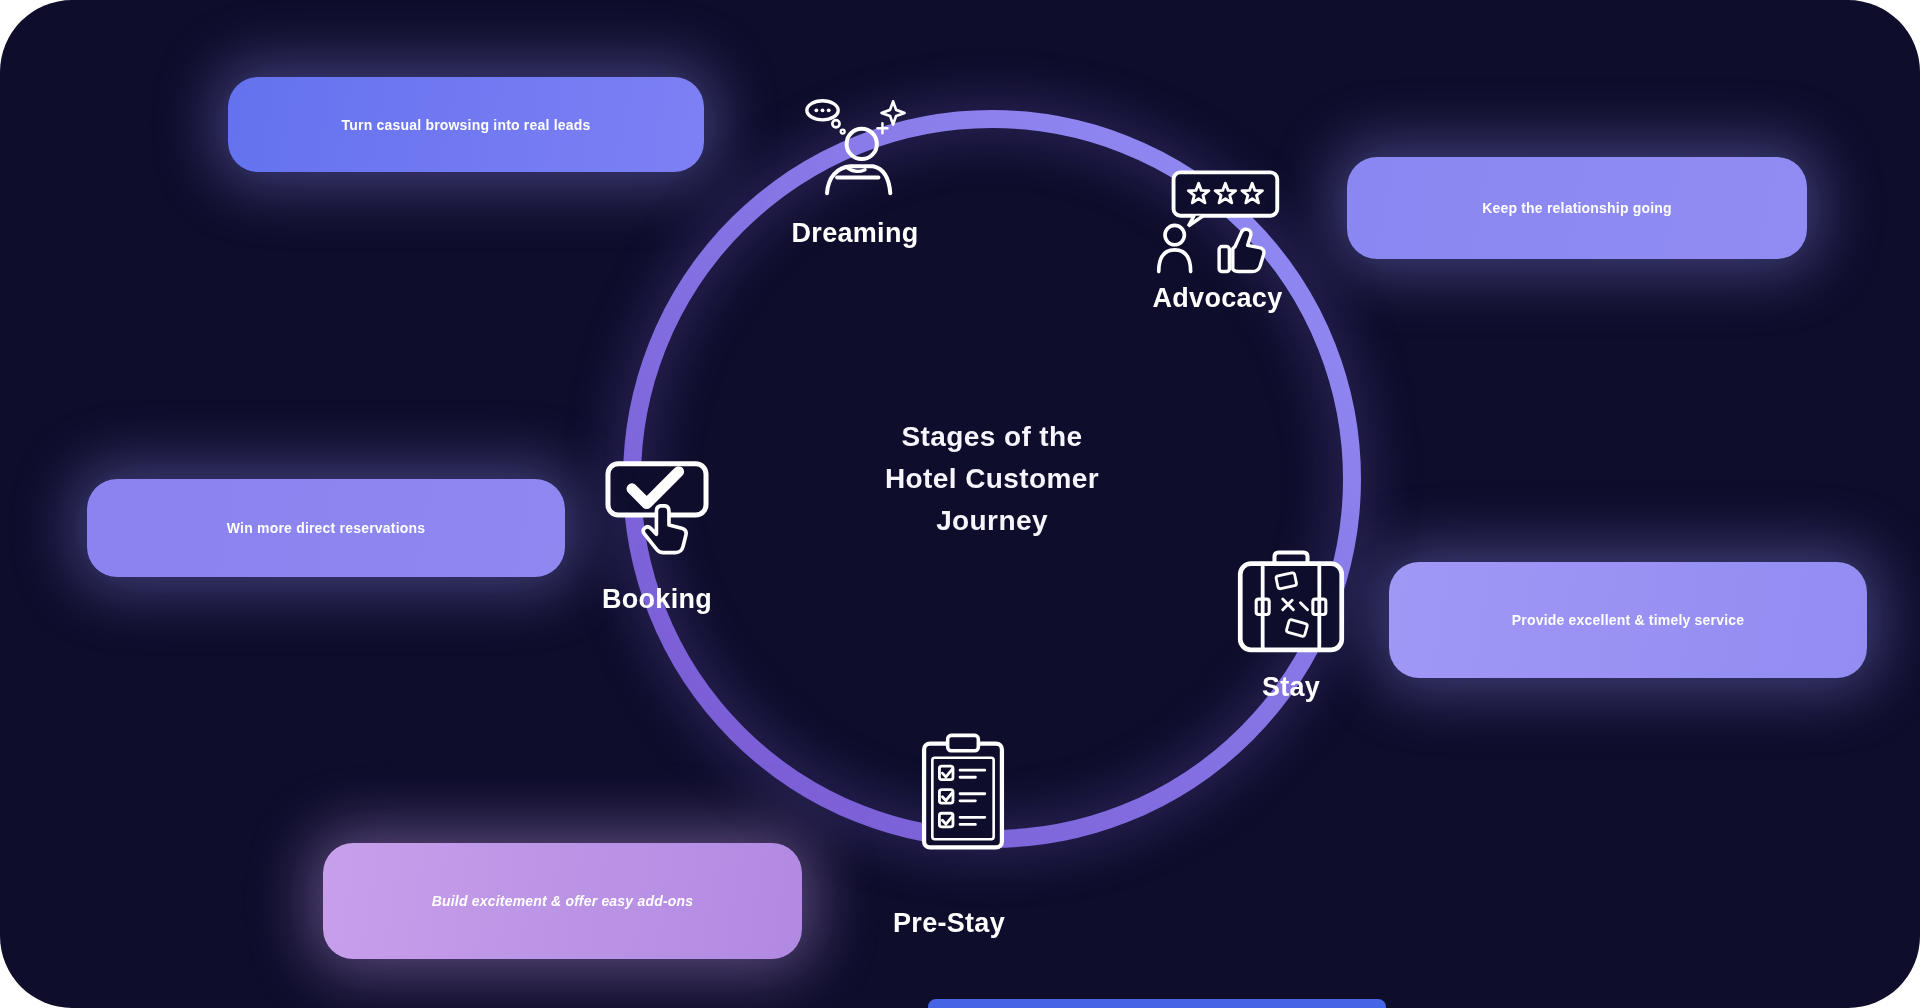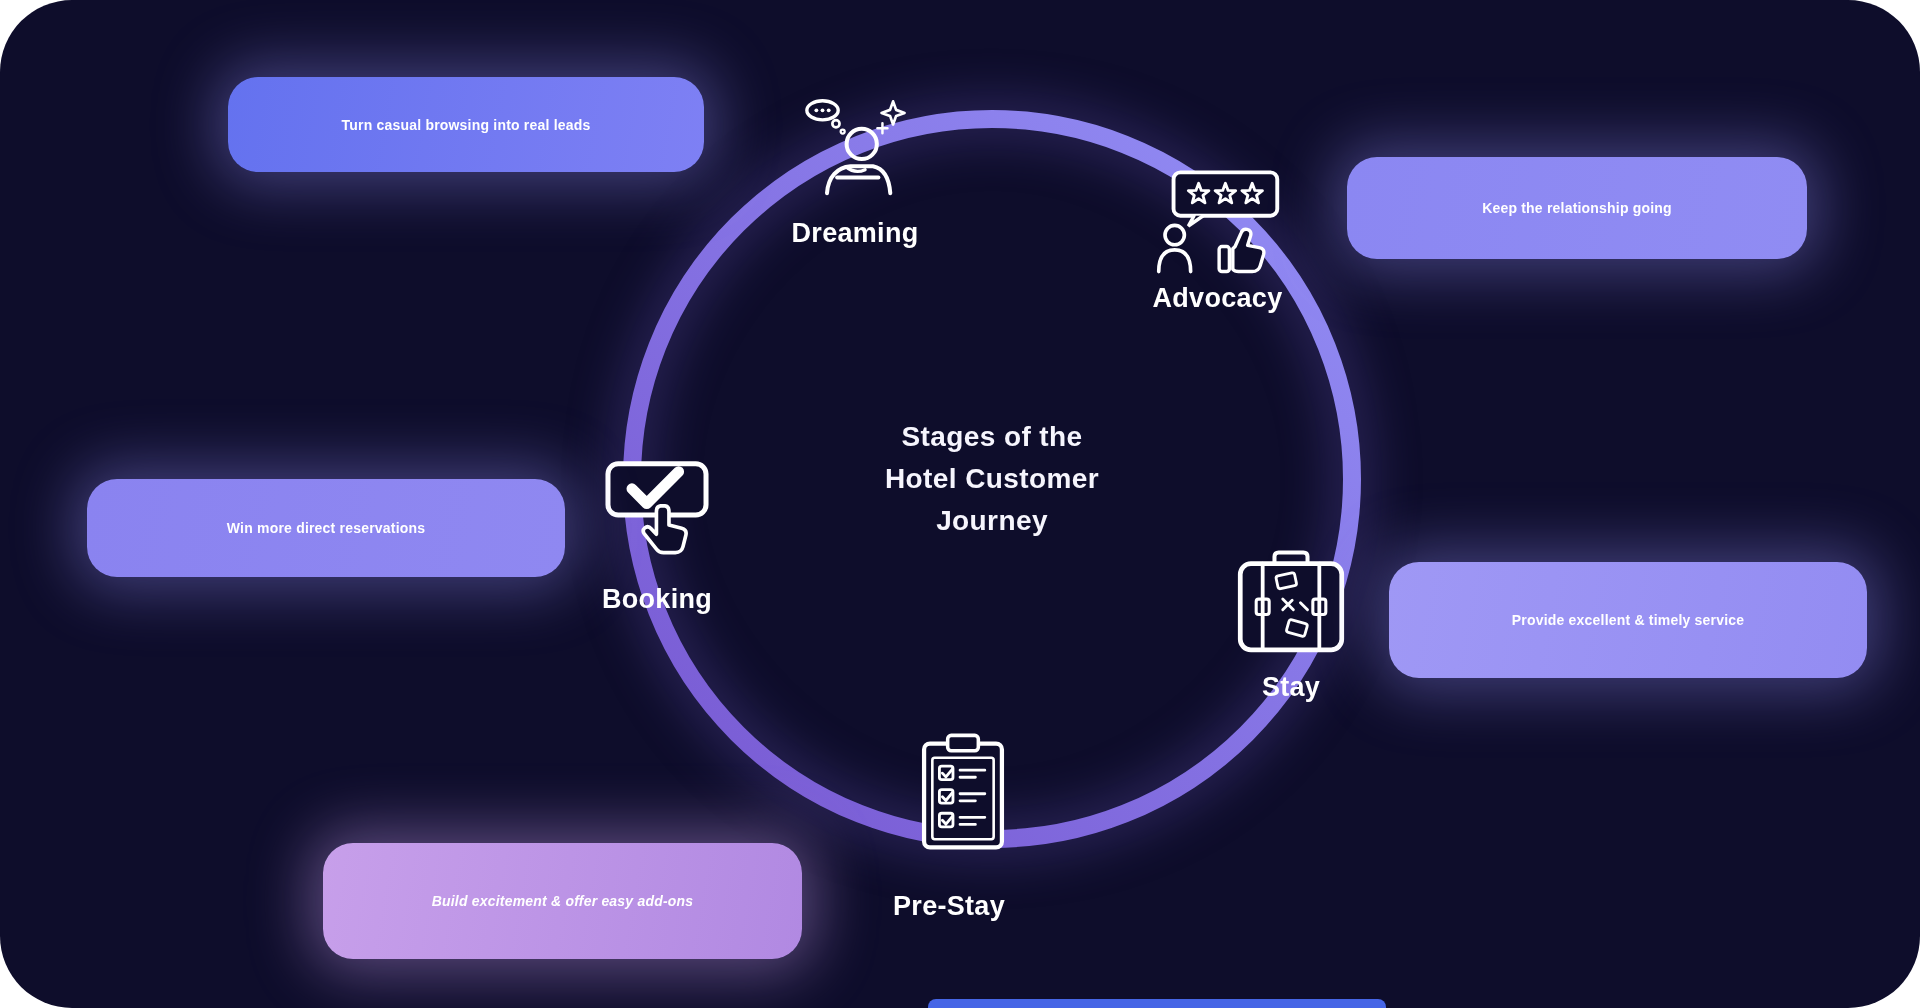--- a/index.html
+++ b/index.html
@@ -136,21 +136,21 @@
         <path d="M21.5 34 l3 3.2 5.5 -6.6"></path>
         <path d="M36.5 31.5 h21 M36.5 37.5 h13"></path>
         <rect x="19" y="48" width="11.5" height="11.5" rx="2"></rect>
         <path d="M21.5 54 l3 3.2 5.5 -6.6"></path>
         <path d="M36.5 51.5 h21 M36.5 57.5 h13"></path>
         <rect x="19" y="68" width="11.5" height="11.5" rx="2"></rect>
         <path d="M21.5 74 l3 3.2 5.5 -6.6"></path>
         <path d="M36.5 71.5 h21 M36.5 77.5 h13"></path>
       </g>
     </svg>
-    <div class="label" style="margin-top:40px; transform:translateX(-14px);">Pre-Stay</div>
+    <div class="label" style="margin-top:57px; transform:translateX(-14px);">Pre-Stay</div>
   </div>
 
   <div class="stage" style="left:596px; top:450px; width:122px;gap:12px;">
     <svg width="114" height="114" viewBox="0 0 100 100" fill="none" stroke="#ffffff" stroke-linecap="round">
       <rect x="7" y="12" width="86" height="45" rx="9" stroke-width="4.4" fill="#0e0d2b"></rect>
       <path d="M28 34 l13 13 28 -28" stroke-width="9.5" stroke-linejoin="round"></path>
       <path d="M53 49 q-3.5 0.5 -3.5 5 v20 l-4.6 -5 q-2.8 -3 -5.6 -0.6 q-2.6 2.3 -0.4 5.2 l10.8 13.6 q2.3 2.8 6 2.8 h10.4 q5.4 0 6.7 -5.2 l2.5 -10 q1.2 -4.9 -3.7 -6.2 l-11.1 -2.8 v-11.8 q0 -4.6 -3.5 -5 z" stroke-width="3.2" stroke-linejoin="round" fill="#0e0d2b"></path>
     </svg>
     <div class="label">Booking</div>
   </div>

